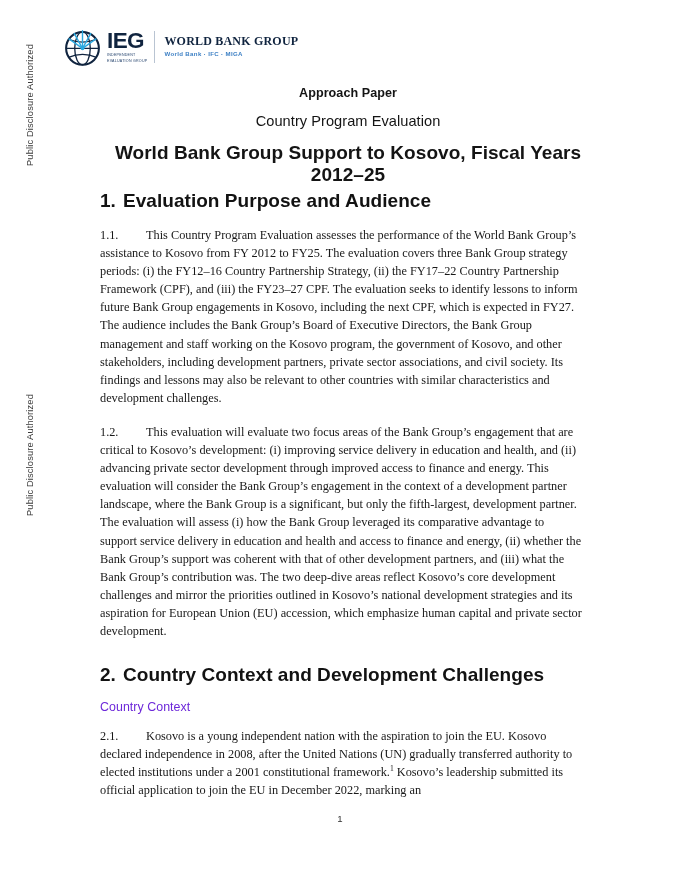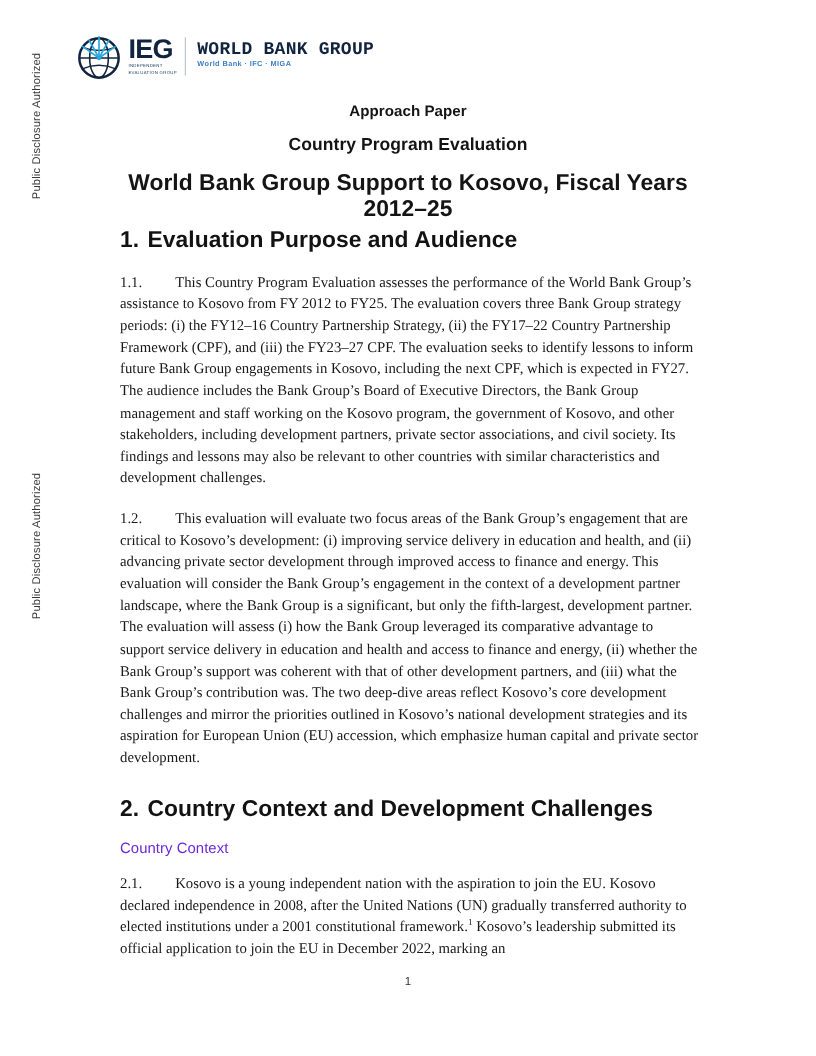--- a/index.html
+++ b/index.html
@@ -93,56 +93,56 @@
     background: #b9c4d2;
     margin: 0 9px 0 7px;
   }
   .wbg-lockup {
     display: flex;
     flex-direction: column;
     justify-content: center;
     height: 41px;
   }
   .wbg-main {
-    font-family: Liberation Mono, monospace;
-    font-weight: bold;
-    font-size: 15px;
+    font-family: Liberation Serif, serif;
+    font-weight: bold;
+    font-size: 12px;
     letter-spacing: 0.2px;
     color: #10243f;
     line-height: 11px;
   }
   .wbg-sub {
     font-family: "Liberation Sans", sans-serif;
     font-weight: bold;
     font-size: 6.1px;
     letter-spacing: 0.35px;
     color: #3b7fc4;
     line-height: 9px;
     margin-top: 1.5px;
   }
 
   
   .title-block {
     position: absolute;
-    left: 100px;
+    left: 108px;
     top: 86px;
     width: 480px;
     text-align: center;
   }
   .t-approach {
     font-family: "Liberation Sans", sans-serif;
     font-weight: bold;
     font-size: 12.6px;
     letter-spacing: 0.05px;
     color: #141414;
     margin-bottom: 13px;
   }
   .t-cpe {
     font-family: "Liberation Sans", sans-serif;
-    font-weight: bold;
+    font-weight: normal;
     font-size: 14.6px;
     letter-spacing: 0.05px;
     color: #141414;
     margin-bottom: 13px;
   }
   .t-main {
     font-family: "Liberation Sans", sans-serif;
     font-weight: bold;
     font-size: 19px;
     letter-spacing: 0.05px;

